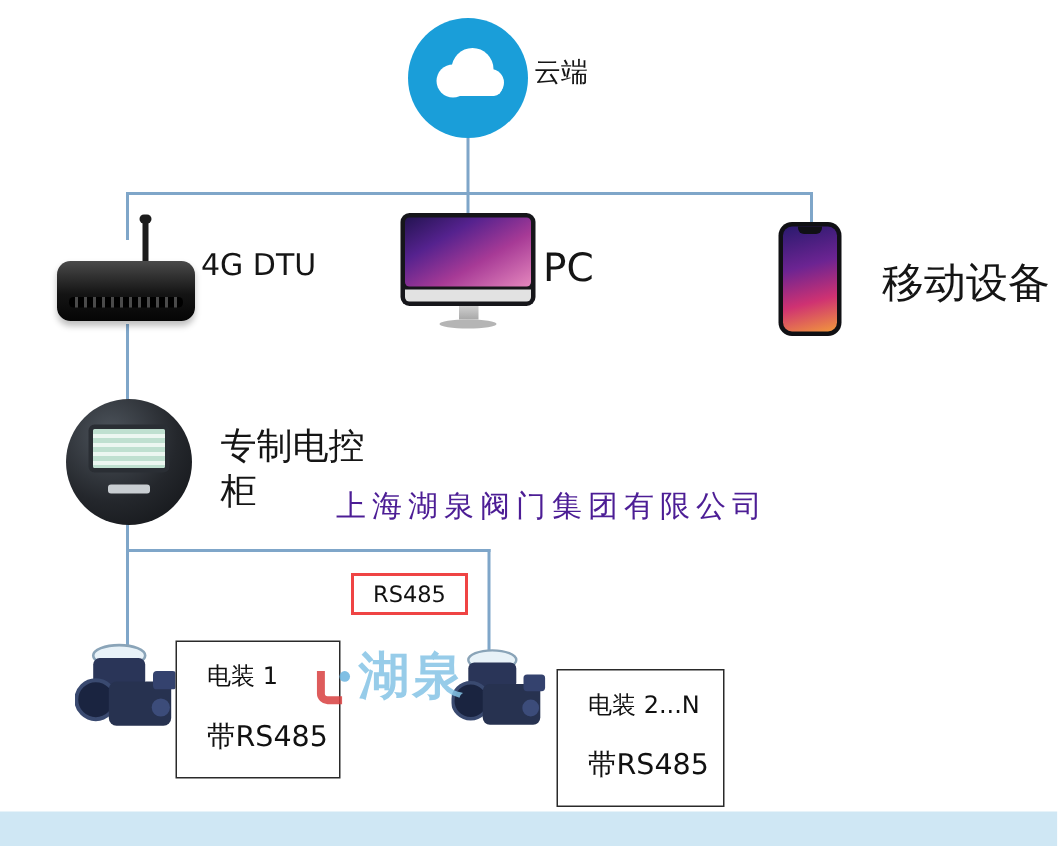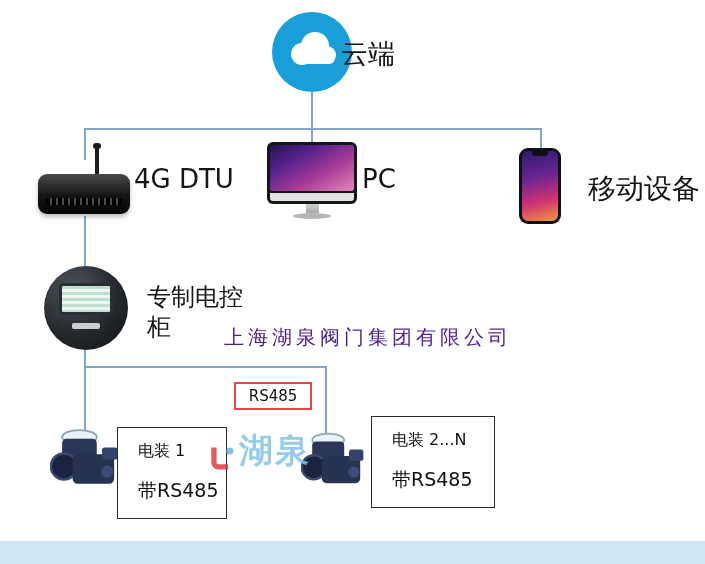--- a/index.html
+++ b/index.html
@@ -98,28 +98,28 @@
   <div class="cloud-circle">
     <svg viewBox="0 0 80 80" width="80" height="80" aria-hidden="true">
       <g fill="#ffffff">
         <circle cx="30" cy="42" r="11"></circle>
         <circle cx="43" cy="34" r="14"></circle>
         <circle cx="55" cy="43" r="9"></circle>
         <rect x="22" y="40" width="41" height="12" rx="6"></rect>
       </g>
     </svg>
   </div>
-  <div class="node-label" style="left:341px; top:36px; font-size:27px;text-align:center;">云端</div>
+  <div class="node-label" style="left:356px; top:36px; font-size:18px;text-align:center;">云端</div>
 
   <div class="router">
     <div class="antenna"></div>
     <div class="body"></div>
     <div class="vents"></div>
   </div>
-  <div class="node-label" style="left:134px; top:164px; font-size:26px;">4G DTU</div>
+  <div class="node-label" style="left:134px; top:164px; font-size:20px;">4G DTU</div>
 
   <div class="imac">
     <div class="screen">
       <div class="display"></div>
       <div class="chin"></div>
     </div>
     <div class="stand"></div>
     <div class="base"></div>
   </div>
   <div class="node-label" style="left:362px; top:164px; font-size:26px;">PC</div>
@@ -158,21 +158,21 @@
   <div class="actuator" style="left:301px; top:430px;">
     <svg viewBox="0 0 90 84" width="72" height="68" aria-hidden="true">
       <ellipse cx="34" cy="12" rx="20" ry="8" fill="#e8f2f8" stroke="#8aa4b8" stroke-width="2"></ellipse>
       <rect x="14" y="14" width="40" height="22" rx="5" fill="#2a3558"></rect>
       <circle cx="16" cy="46" r="15" fill="#1a2440" stroke="#3a4a70" stroke-width="3"></circle>
       <rect x="26" y="32" width="48" height="34" rx="6" fill="#273250"></rect>
       <rect x="60" y="24" width="18" height="14" rx="3" fill="#34426e"></rect>
       <circle cx="66" cy="52" r="7" fill="#3c4c7a"></circle>
     </svg>
   </div>
-  <div class="io-box" style="left:371px; top:416px; width:124px; height:92px;">
+  <div class="io-box" style="left:371px; top:446px; width:112px; height:92px;">
     <div class="title">电装 2...N</div>
     <div class="subtitle">带RS485</div>
   </div>
 
   <div class="wm-company">上海湖泉阀门集团有限公司</div>
 
   <div class="wm-logo">
     <svg width="30" height="32" viewBox="0 0 34 34" aria-hidden="true">
       <path d="M9 5 v17 a5 5 0 0 0 5 5 h11" stroke="#d94040" stroke-width="6" fill="none"></path>
       <circle cx="27" cy="9" r="4" fill="#6ab4e0"></circle>

